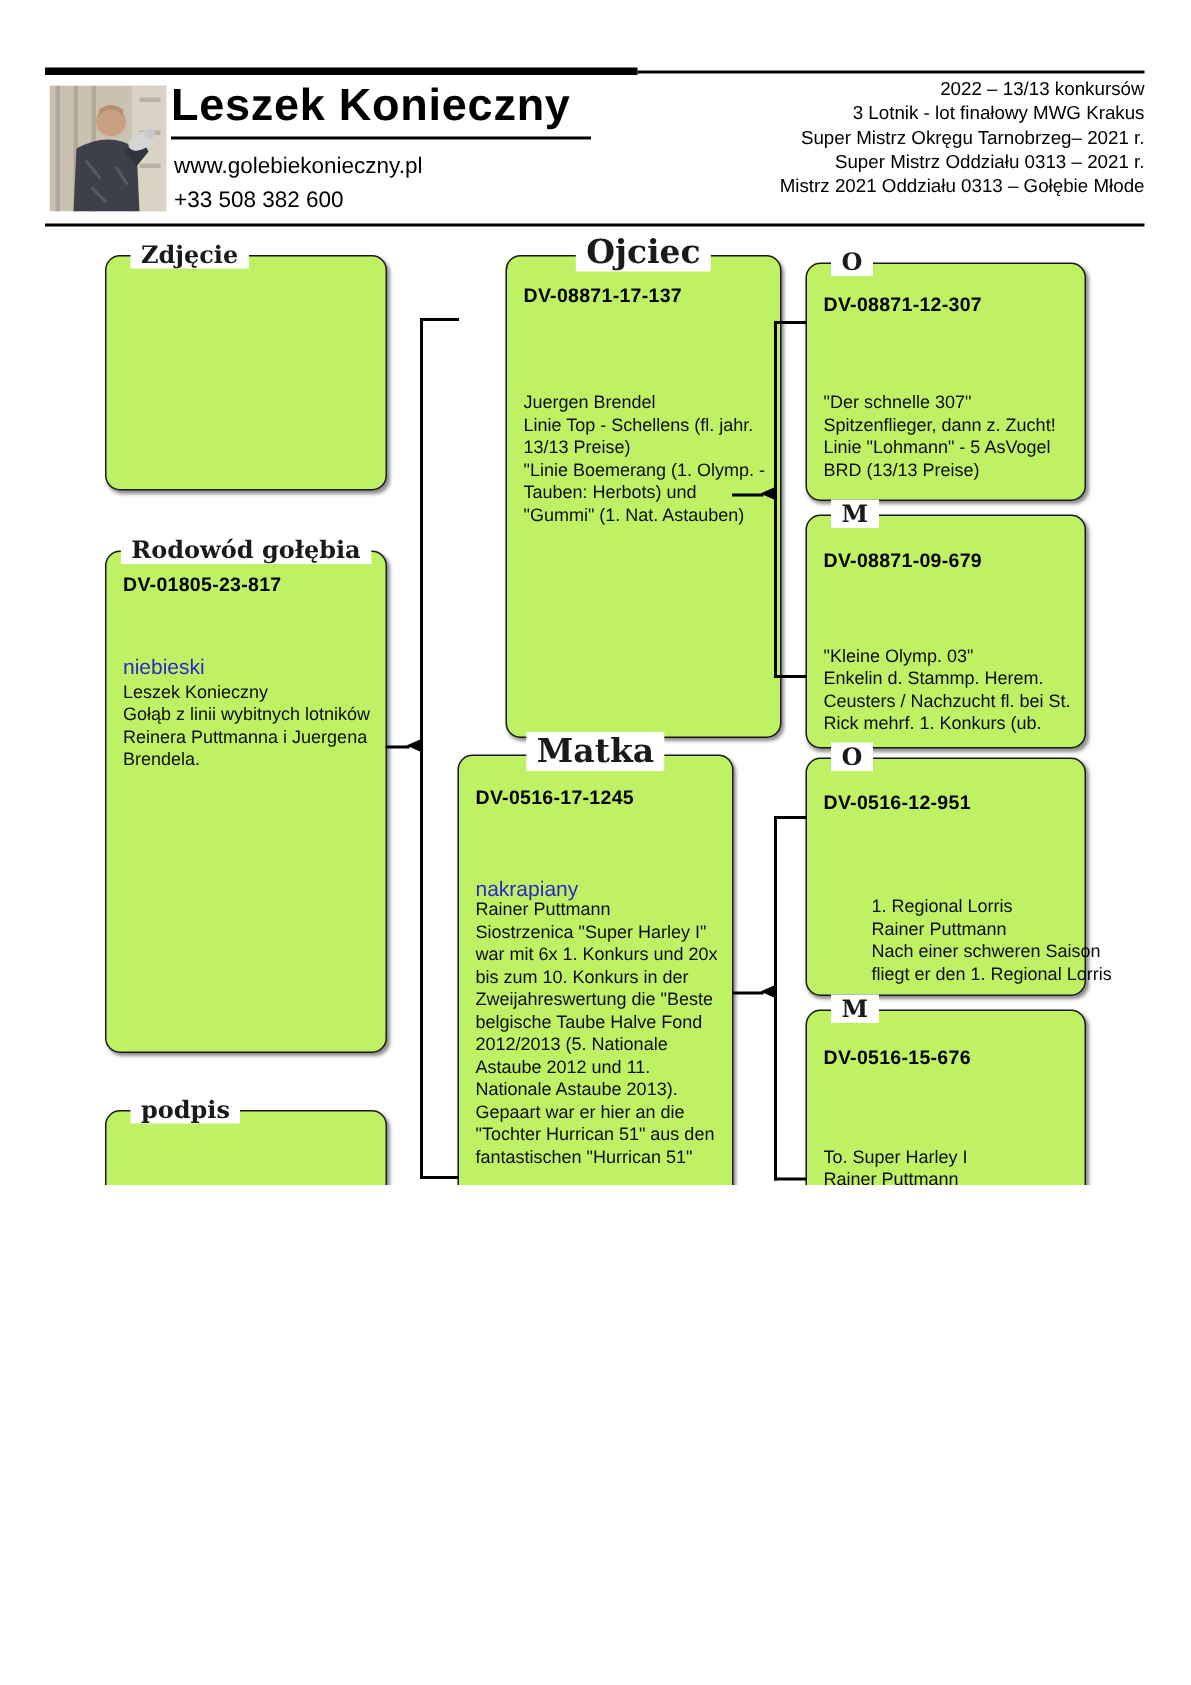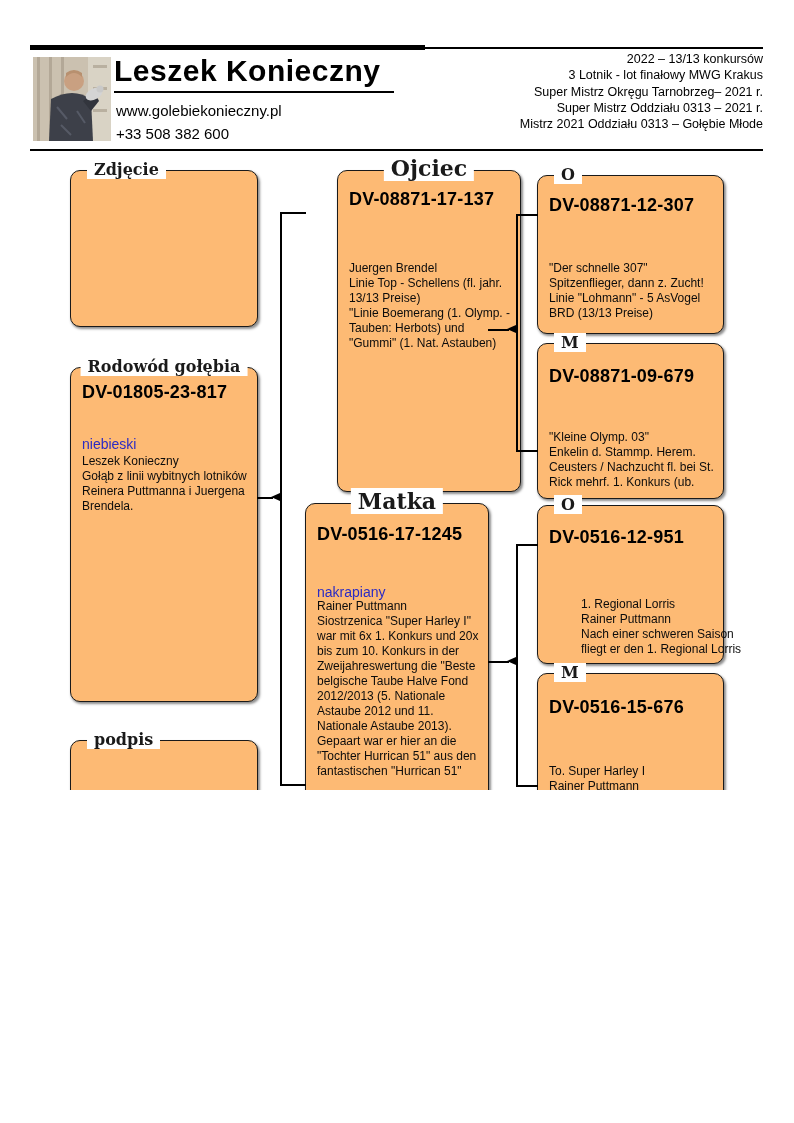--- a/index.html
+++ b/index.html
@@ -8,28 +8,28 @@
   .hline,.vline{position:absolute;background:#000;}
   .rule{position:absolute;background:#000;}
   
   .name{position:absolute;left:114px;top:54px;font-size:30px;font-weight:bold;
         letter-spacing:0.5px;border-bottom:2.5px solid #000;padding:0 14px 3px 0;}
   .website{position:absolute;left:116px;top:102px;font-size:15px;}
   .phone{position:absolute;left:116px;top:125px;font-size:15px;}
   .achv{position:absolute;right:31px;top:51px;text-align:right;font-size:12.5px;line-height:16.3px;}
   .achv span{display:block;}
   
-  .fbox{position:absolute;border:1.5px solid #1a1a1a;border-radius:10px;background:#fdba74;
+  .fbox{position:absolute;border:1.5px solid #1a1a1a;border-radius:10px;background:#bef264;
         box-shadow:1.5px 2px 2.5px rgba(0,0,0,0.45);}
   .legend{position:absolute;top:-11px;background:#fff;padding:0 7px;
           font-family:"DejaVu Serif",serif;font-weight:bold;color:#1a1a1a;font-size:16px;white-space:nowrap;}
   .legend.center{left:50%;transform:translateX(-50%);}
   .legend.left{left:16px;}
   .legend.big{font-size:22px;top:-16px;}
-  .ring{position:absolute;left:11px;font-size:18px;font-weight:bold;letter-spacing:0.2px;white-space:nowrap;}
+  .ring{position:absolute;left:11px;font-size:13px;font-weight:bold;letter-spacing:0.2px;white-space:nowrap;}
   .colorword{position:absolute;left:11px;font-size:14px;color:#2b2bc4;}
   .desc{position:absolute;left:11px;font-size:12px;line-height:15px;white-space:pre;color:#0c0c0c;}
   .arrow-left{position:absolute;width:0;height:0;border-top:4.5px solid transparent;
               border-bottom:4.5px solid transparent;border-right:9px solid #000;}
   
   .gallery{position:absolute;left:72px;top:843px;width:650px;height:197px;border:1.3px solid #222;
            border-radius:12px;background:#fff;box-shadow:1px 1.5px 2px rgba(0,0,0,0.35);}
   .footer-credit{position:absolute;right:31px;top:1062px;font-size:12.5px;}
 </style>
 </head>

